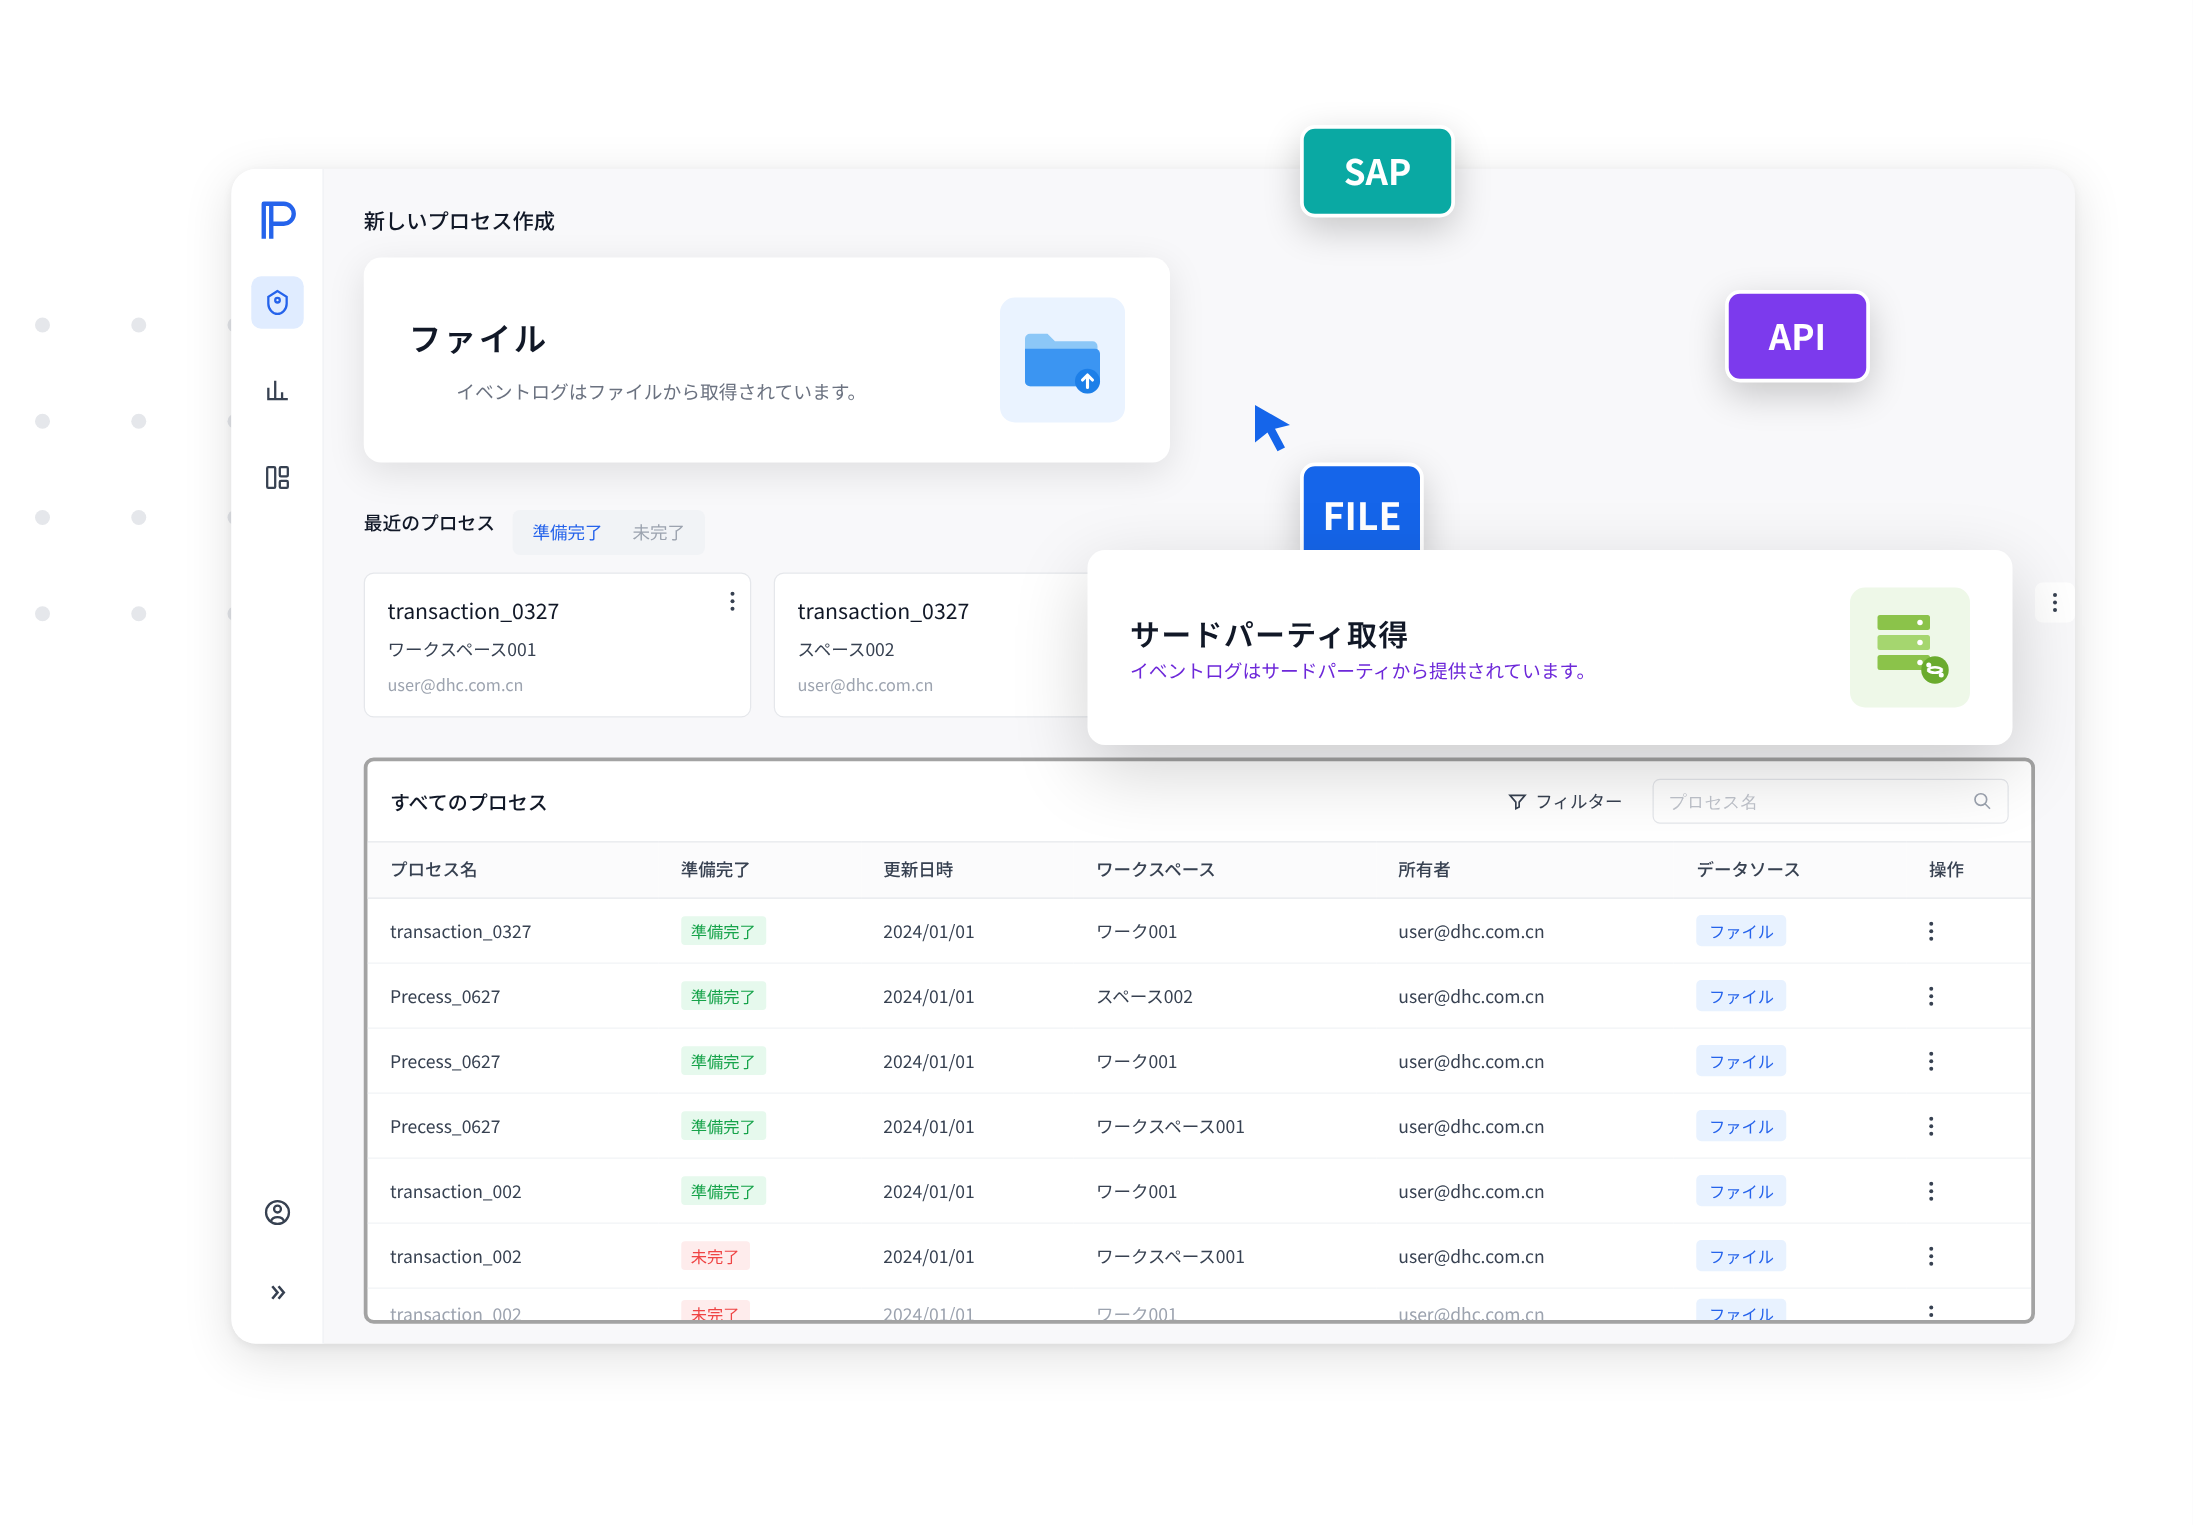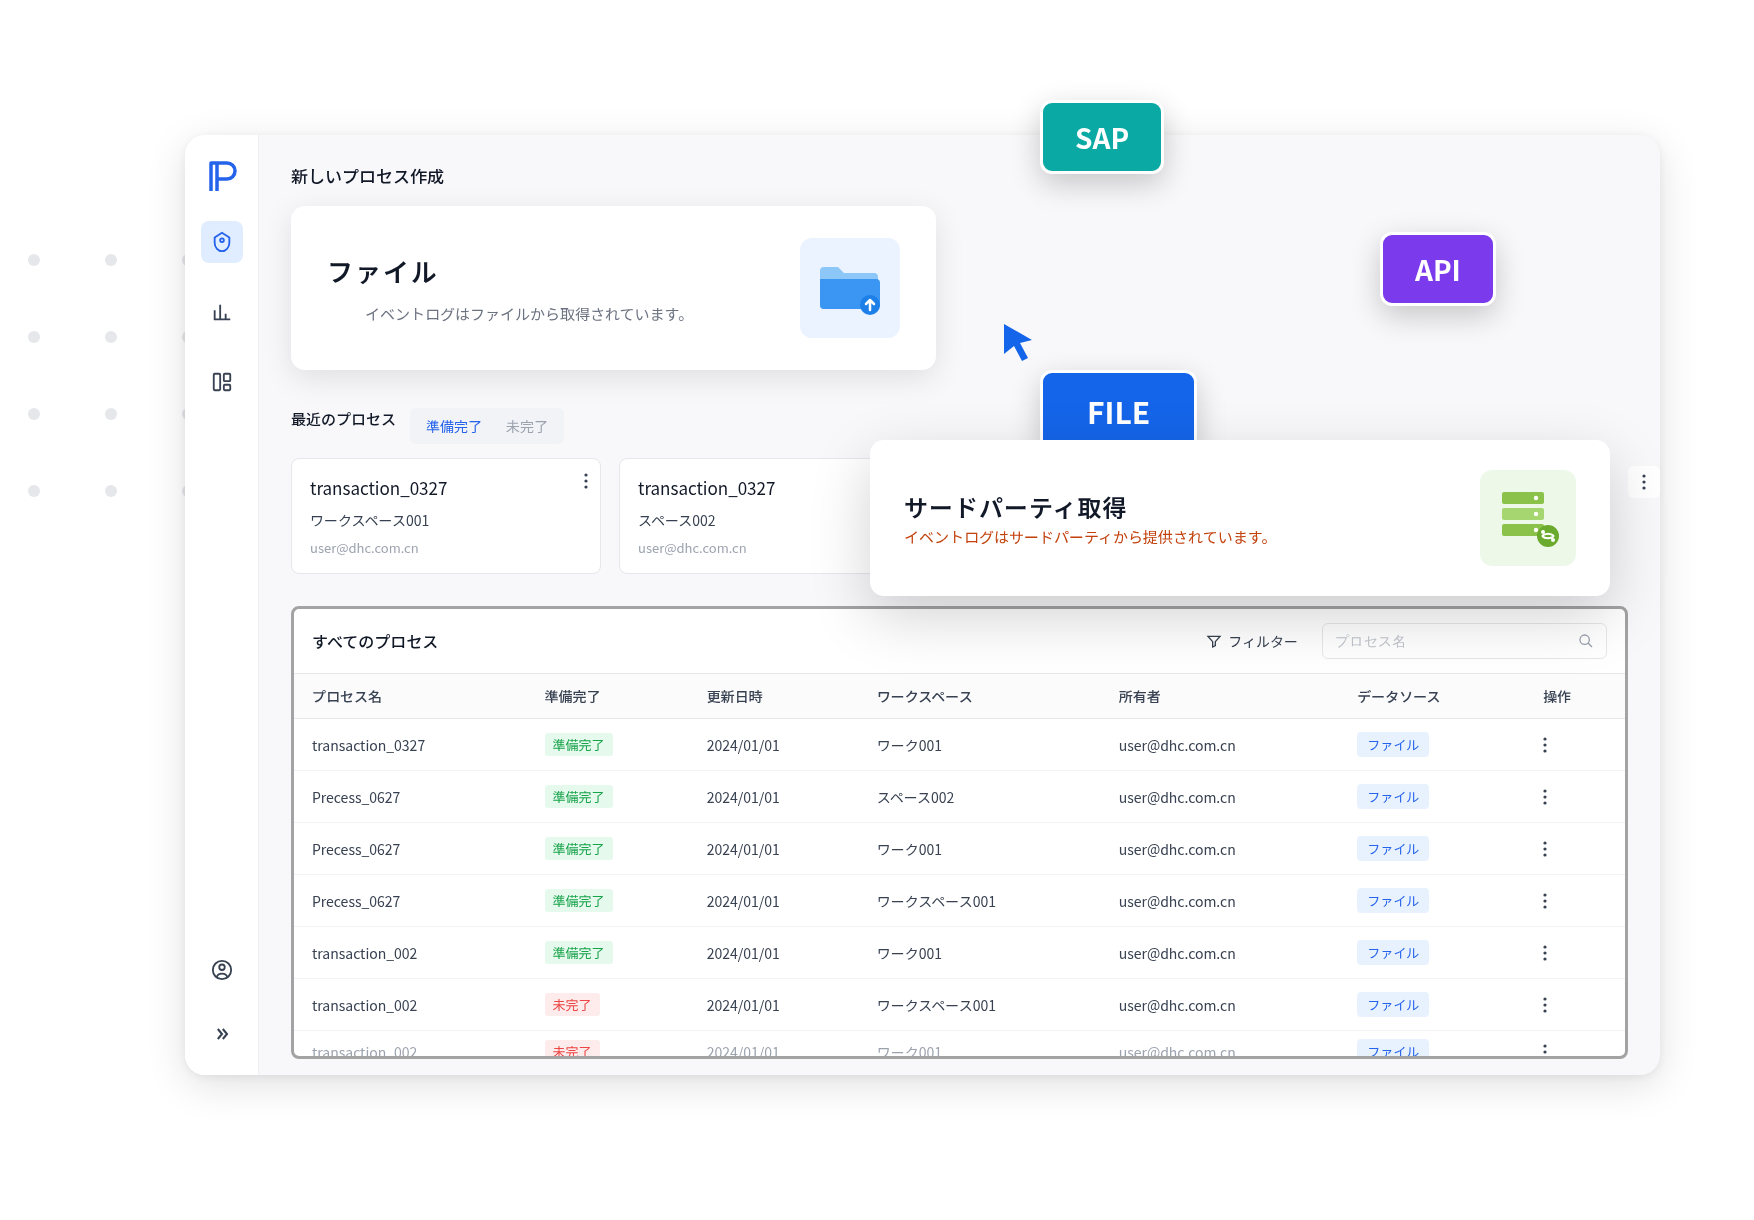--- a/index.html
+++ b/index.html
@@ -313,21 +313,21 @@
   border-radius: 12px;
   font-weight: 700;
   font-size: 28px;
   color: #ffffff;
   padding: 14px 32px;
   border: 3px solid #ffffff;
   box-shadow: 0 10px 30px rgba(0,0,0,0.2);
 }
 .chip.sap { background: #0aa9a3; left: 1040px; top: 100px; }
 .chip.api { background: #7c3aed; left: 1380px; top: 232px; }
-.chip.file { background: #1565ea; left: 1040px; top: 370px; font-size: 30px; padding: 16px 44px; }
+.chip.file { background: #1565ea; left: 1040px; top: 370px; font-size: 30px; padding: 16px 15px; }
 
 .cursor-arrow {
   position: absolute;
   left: 1002px;
   top: 322px;
 }
 
 
 .third-card {
   position: absolute;
@@ -344,21 +344,21 @@
 }
 .third-card .title {
   font-size: 24px;
   font-weight: 600;
   color: #111827;
   margin-bottom: 2px;
   letter-spacing: 1px;
 }
 .third-card .desc {
   font-size: 15px;
-  color: #c2410c;
+  color: #6d28d9;
 }
 .third-card-icon {
   width: 96px;
   height: 96px;
   background: #eef8e8;
   border-radius: 12px;
   display: flex;
   align-items: center;
   justify-content: center;
 }

